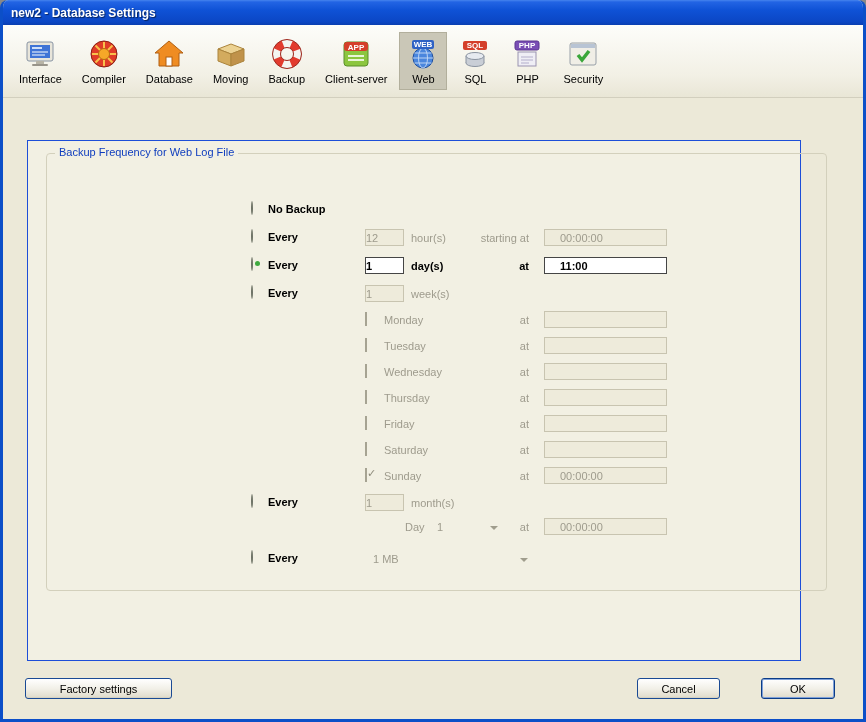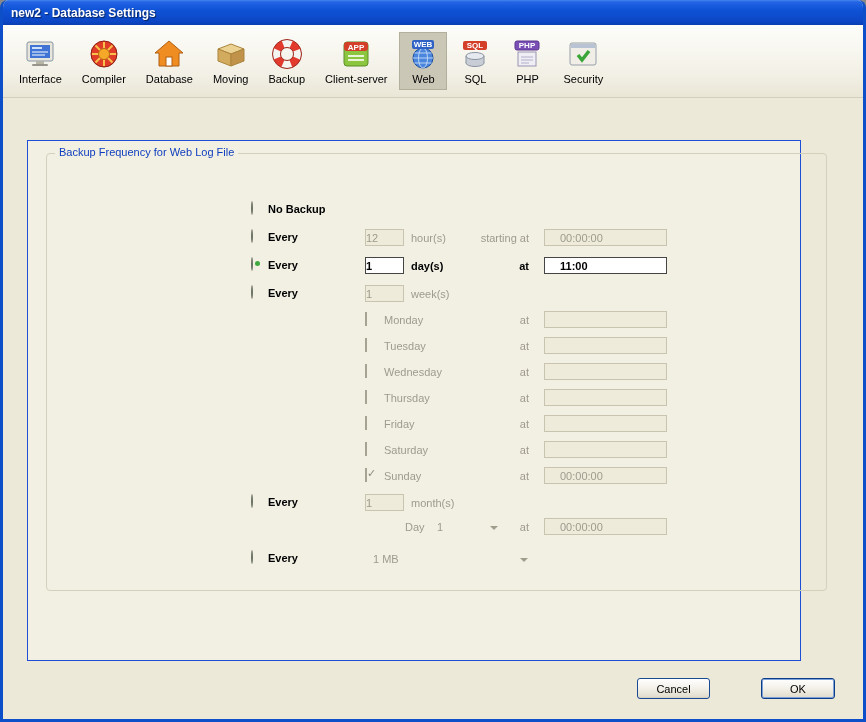--- a/index.html
+++ b/index.html
@@ -324,17 +324,18 @@
         <div class="grow" style="top:395px">
           <span class="c c-radio radio"></span>
           <span class="c c-label">Every</span>
           <span class="c c-sval dis">1 MB</span>
           <span class="c c-sarrow arrow"></span>
         </div>
 
       </div>
     </div>
 
-    <button class="btn" style="left:634px; top:653px; width:73px;">Cancel</button>
+    <button class="btn" style="left:22px; top:653px; width:147px;">Factory settings</button>
+    <button class="btn" style="left:634px; top:653px; width:83px;">Cancel</button>
     <button class="btn ok" style="left:758px; top:653px; width:74px;">OK</button>
 
   </div>
 </div>
 
 </body></html>

